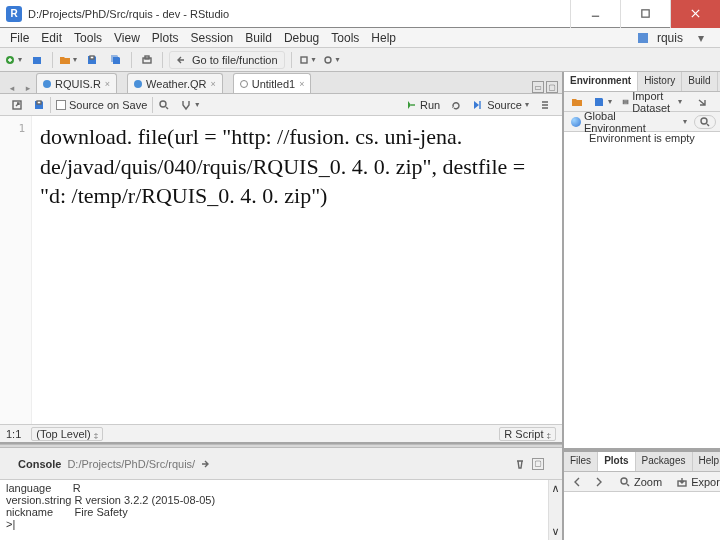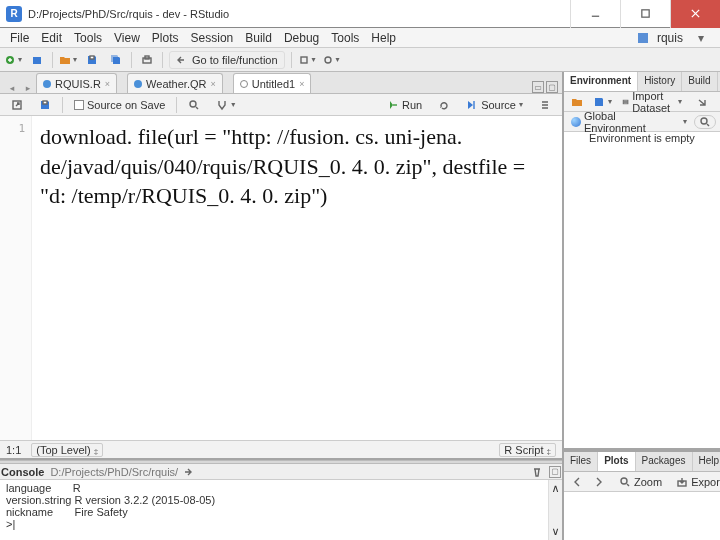--- a/index.html
+++ b/index.html
@@ -40,39 +40,39 @@
   .tab.active{background:#fff}
   .tab .x{color:#999;font-size:9px}
   .tab .dot{width:8px;height:8px;border-radius:50%}
   .tab .dot.r{background:#4a90d9}
   .tab .dot.t{border:1px solid #888}
   .tabs .spacer{flex:1}
   .tabs .panectl{display:flex;gap:2px;padding-right:4px}
   .panectl span{width:12px;height:12px;border:1px solid #999;font-size:8px;display:flex;align-items:center;justify-content:center;color:#777}
 
   
-  .etb{display:flex;align-items:center;height:22px;padding:0 6px;gap:6px;background:#f2f2f2;border-bottom:1px solid #ccc;font-size:10px}
+  .etb{display:flex;align-items:center;height:22px;padding:0 6px;background:#f2f2f2;border-bottom:1px solid #ccc;font-size:10px}
   .etb .spacer{flex:1}
   .etb .btn{display:flex;align-items:center;gap:3px;padding:1px 4px;border:1px solid transparent;border-radius:2px}
   .chk{width:10px;height:10px;border:1px solid #888;background:#fff}
 
   
   .editor{flex:1;display:flex;background:#fff;overflow:hidden;position:relative}
   .gutter{width:32px;text-align:right;padding:6px 6px 0 0;color:#aaa;font-family:Consolas,monospace;font-size:11px;background:#fafafa;border-right:1px solid #eee}
   .code{flex:1;padding:6px 8px;font-family:Georgia,"Times New Roman",serif;font-size:22px;line-height:1.35;color:#111;word-wrap:break-word;white-space:normal}
   .cursor{display:inline-block;width:1px}
 
   
   .estat{display:flex;align-items:center;height:18px;padding:0 6px;background:#f2f2f2;border-top:1px solid #ccc;font-size:10px;color:#555;gap:10px}
   .estat .sel{border:1px solid #ccc;padding:0 4px;border-radius:2px}
   .estat .spacer{flex:1}
 
   
   .split-h{height:4px;background:#d8d8d8;border-top:1px solid #bbb;border-bottom:1px solid #bbb}
-  .console-head{display:flex;align-items:center;height:16px;padding:0 1px;background:#efefef;border-bottom:1px solid #ccc;font-size:10px}
+  .console-head{display:flex;align-items:center;height:32px;padding:0 18px;background:#efefef;border-bottom:1px solid #ccc;font-size:10px}
   .console-head .title{font-weight:bold;margin-right:6px}
   .console-head .path{color:#777}
   .console-head .spacer{flex:1}
   .console{position:relative;flex:0 0 60px;background:#fff;font-family:Consolas,monospace;font-size:10px;padding:2px 6px;color:#222;overflow:hidden}
   .console .line{white-space:pre}
   .scrolly{position:absolute;right:0;top:0;bottom:0;width:14px;background:#f0f0f0;border-left:1px solid #ddd;display:flex;flex-direction:column;justify-content:space-between;align-items:center;padding:2px 0;color:#888;font-size:8px}
   .console-wrap{display:flex;flex-direction:column;border-top:2px solid #a5a5a5}
 
   
   .pane{display:flex;flex-direction:column;border-bottom:2px solid #a5a5a5}

